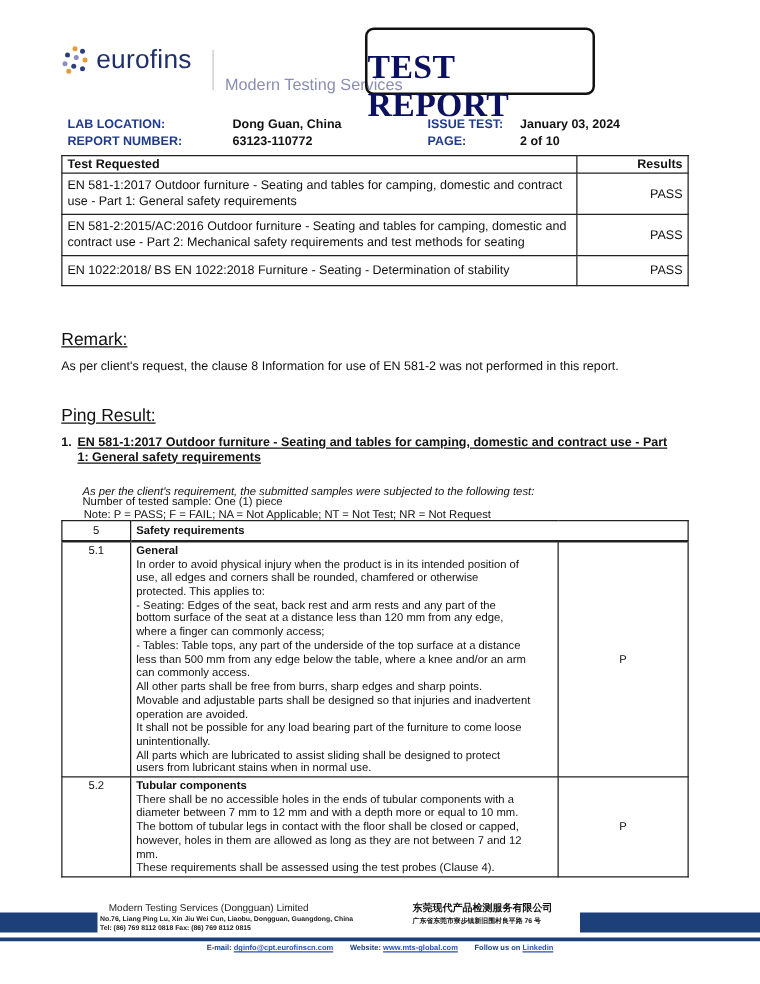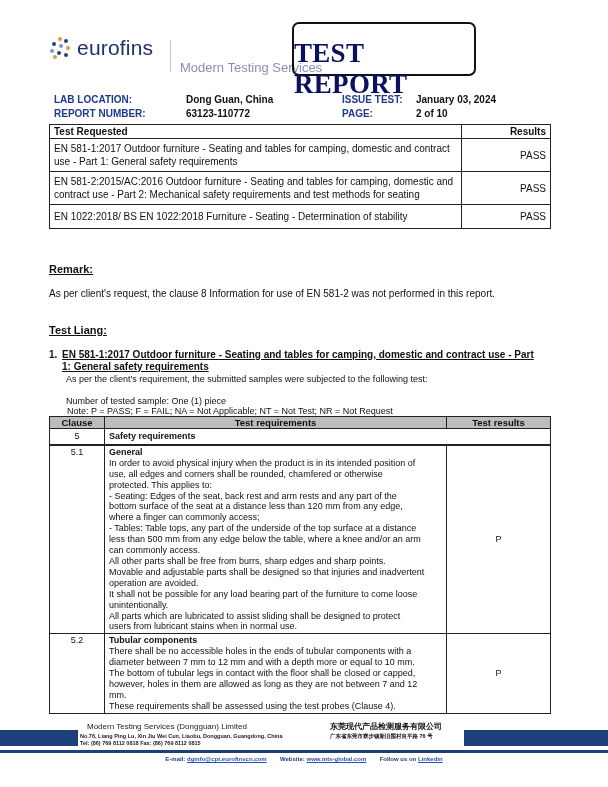--- a/index.html
+++ b/index.html
@@ -25,21 +25,21 @@
 
   
   table { border-collapse: collapse; }
   .summary { left: 49px; top: 124px; width: 502px; font-size: 10px; }
   .summary td, .summary th { border: 1px solid #222; padding: 2px 4px; vertical-align: middle; }
   .summary .title-row th { text-align: center; color: #1f2f8a; font-weight: bold; padding: 1px 4px; }
   .summary .hdr th { font-weight: bold; padding: 1px 4px; }
   .summary .res { width: 80px; text-align: right; }
   .summary td.test { line-height: 13px; }
 
-  .u { text-decoration: underline; font-weight: bold; font-size: 11px; }
+  .u { text-decoration: underline; font-weight: normal; font-size: 14px; }
   .para { font-size: 10px; }
 
   
   .intro { font-size: 9px; line-height: 10.5px; }
   .results { left: 49px; top: 416px; width: 502px; font-size: 9px; }
   .results th { background: #bdbdbd; border: 1px solid #222; font-weight: bold; padding: 0 2px; font-size: 9.5px; }
   .results td { border: 1px solid #222; vertical-align: top; padding: 1px 4px; line-height: 10.9px; }
   .results td.clause { text-align: center; width: 46px; }
   .results td.result { text-align: center; vertical-align: middle; width: 95px; }
   .results .sec td { border-bottom: 2px solid #222; }
@@ -105,35 +105,30 @@
   <tr style="height:24px">
     <td class="test">EN 1022:2018/ BS EN 1022:2018 Furniture - Seating - Determination of stability</td>
     <td class="res">PASS</td>
   </tr>
 </tbody>
   </table>
 
 <div class="abs u" style="left:49px;top:263px;">Remark:</div>
 <div class="abs para" style="left:49px;top:288px;">As per client's request, the clause 8 Information for use of EN 581-2 was not performed in this report.</div>
 
-<div class="abs u" style="left:49px;top:324px;">Test Liang:</div>
+<div class="abs u" style="left:49px;top:324px;">Ping Result:</div>
 <div class="abs" style="left:49px;top:349px;font-size:10px;font-weight:bold;">1.</div>
 <div class="abs" style="left:62px;top:349px;width:478px;font-size:10px;font-weight:bold;text-decoration:underline;line-height:11.5px;">EN 581-1:2017 Outdoor furniture - Seating and tables for camping, domestic and contract use - Part 1: General safety requirements</div>
 
-<div class="abs intro" style="left:66px;top:374px;">As per the client's requirement, the submitted samples were subjected to the following test:</div>
+<div class="abs intro" style="left:66px;top:388px;font-style:italic;">As per the client's requirement, the submitted samples were subjected to the following test:</div>
 <div class="abs intro" style="left:66px;top:396px;">Number of tested sample: One (1) piece</div>
 <div class="abs intro" style="left:67px;top:406px;">Note: P = PASS; F = FAIL; NA = Not Applicable; NT = Not Test; NR = Not Request</div>
 
 <table class="abs results">
   <tbody>
-      <tr>
-    <th>Clause</th>
-    <th>Test requirements</th>
-    <th>Test results</th>
-  </tr>
   <tr class="sec">
     <td class="clause" style="padding:2px 4px;">5</td>
     <td colspan="2" class="ttl" style="padding:2px 4px;border-right:1px solid #222;">Safety requirements</td>
   </tr>
   <tr>
     <td class="clause">5.1</td>
     <td>
       <div class="ttl">General</div>
       <div id="req-0">
             <div>In order to avoid physical injury when the product is in its intended position of</div>

